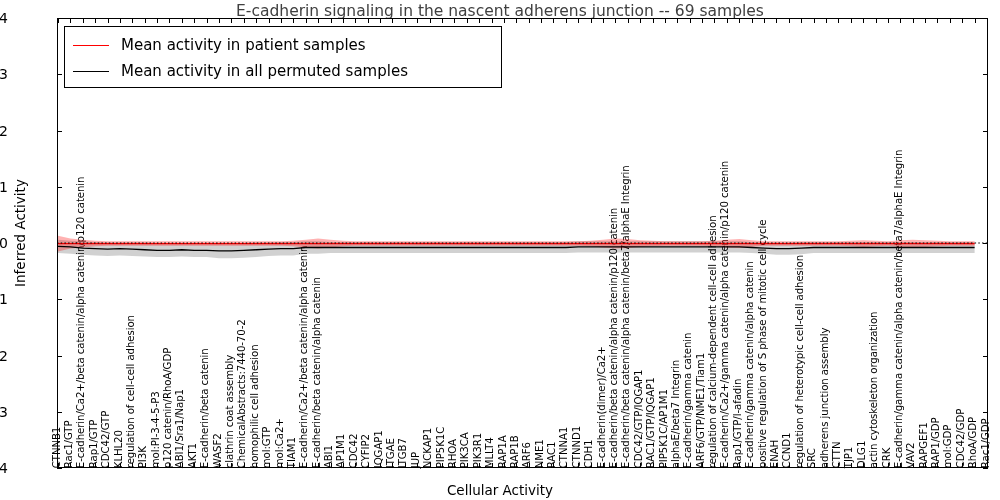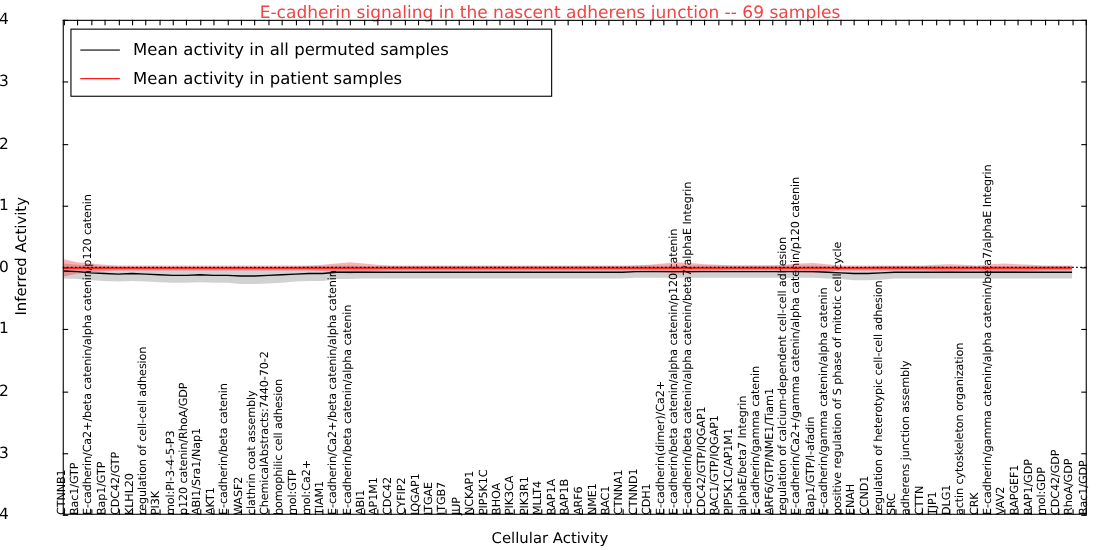--- a/index.html
+++ b/index.html
@@ -2,21 +2,21 @@
 <html><head>
 <meta charset="utf-8">
 <style>
   html,body{margin:0;padding:0;background:#ffffff;}
   body{width:1000px;height:500px;overflow:hidden;
        font-family:"DejaVu Sans","Liberation Sans",sans-serif;}
   #fig{position:relative;width:1000px;height:500px;background:#fff;}
 
   
   #title{position:absolute;left:0;top:2px;width:1000px;text-align:center;
-         font-size:15.5px;color:#ef4444;letter-spacing:0px;}
+         font-size:15.5px;color:#404040;letter-spacing:0px;}
 
   
   
   #axes{position:absolute;left:57px;top:18px;width:931px;height:450px;
         border:1.1px solid #000;box-sizing:border-box;background:transparent;}
 
   
   #ylabel{position:absolute;left:-205px;top:225px;width:450px;
           transform:rotate(-90deg);transform-origin:50% 50%;
           text-align:center;font-size:13.5px;color:#000;}
@@ -331,22 +331,22 @@
         <path d="M1.00,228.37L13.39,228.94L25.77,230.06L38.16,230.62L50.55,231.19L62.93,230.62L75.32,231.19L87.71,231.75L100.09,232.31L112.48,232.31L124.87,231.75L137.25,232.31L149.64,232.31L162.03,232.87L174.41,232.87L186.80,232.31L199.19,231.75L211.57,231.19L223.96,230.62L236.35,230.62L248.73,229.50L261.12,229.50L273.51,229.50L285.89,229.50L298.28,229.50L310.67,229.50L323.05,229.50L335.44,229.50L347.83,229.50L360.21,229.50L372.60,229.50L384.99,229.50L397.37,229.50L409.76,229.50L422.15,229.50L434.53,229.50L446.92,229.50L459.31,229.50L471.69,229.50L484.08,229.50L496.47,229.50L508.85,229.50L521.24,228.94L533.63,228.94L546.01,228.94L558.40,228.94L570.79,228.94L583.17,228.94L595.56,228.94L607.95,228.94L620.33,228.94L632.72,228.94L645.11,228.94L657.49,228.94L669.88,228.94L682.27,228.94L694.65,229.50L707.04,230.06L719.43,230.62L731.81,230.62L744.20,230.06L756.59,229.50L768.97,229.50L781.36,229.50L793.75,229.50L806.13,229.50L818.52,229.50L830.91,229.50L843.29,229.50L855.68,229.50L868.07,229.50L880.45,229.50L892.84,229.50L905.23,229.50L917.61,229.50" fill="none" stroke="#000000" stroke-width="1.3"></path>
         <path d="M1.00,225.56L13.39,225.56L25.77,225.56L38.16,225.56L50.55,225.56L62.93,225.56L75.32,225.56L87.71,225.56L100.09,225.56L112.48,225.56L124.87,225.56L137.25,225.56L149.64,225.56L162.03,225.56L174.41,225.56L186.80,225.56L199.19,225.56L211.57,225.56L223.96,225.56L236.35,225.56L248.73,225.56L261.12,225.56L273.51,225.56L285.89,225.56L298.28,225.56L310.67,225.56L323.05,225.56L335.44,225.56L347.83,225.56L360.21,225.56L372.60,225.56L384.99,225.56L397.37,225.56L409.76,225.56L422.15,225.56L434.53,225.56L446.92,225.56L459.31,225.56L471.69,225.56L484.08,225.56L496.47,225.56L508.85,225.56L521.24,225.56L533.63,225.56L546.01,225.56L558.40,225.56L570.79,225.56L583.17,225.56L595.56,225.56L607.95,225.56L620.33,225.56L632.72,225.56L645.11,225.56L657.49,225.56L669.88,225.56L682.27,225.56L694.65,225.56L707.04,225.56L719.43,225.56L731.81,225.56L744.20,225.56L756.59,225.56L768.97,225.56L781.36,225.56L793.75,225.56L806.13,225.56L818.52,225.56L830.91,225.56L843.29,225.56L855.68,225.56L868.07,225.56L880.45,225.56L892.84,225.56L905.23,225.56L917.61,225.56" fill="none" stroke="#ff0000" stroke-width="1.3"></path>
         <line x1="0" x2="931" y1="225.00" y2="225.00" stroke="#000000" stroke-width="1.2" stroke-dasharray="1.5,2.2"></line>
       </g>
   </svg>
 
   <div id="axes"></div>
 
   <div id="legend">
     <div class="legrow">
+      <span class="legline red"></span>
+      <span class="legtxt">Mean activity in patient samples</span>
+    </div>
+    <div class="legrow">
       <span class="legline"></span>
       <span class="legtxt">Mean activity in all permuted samples</span>
     </div>
-    <div class="legrow">
-      <span class="legline red"></span>
-      <span class="legtxt">Mean activity in patient samples</span>
-    </div>
   </div>
 
 </div>
 
 </body></html>

